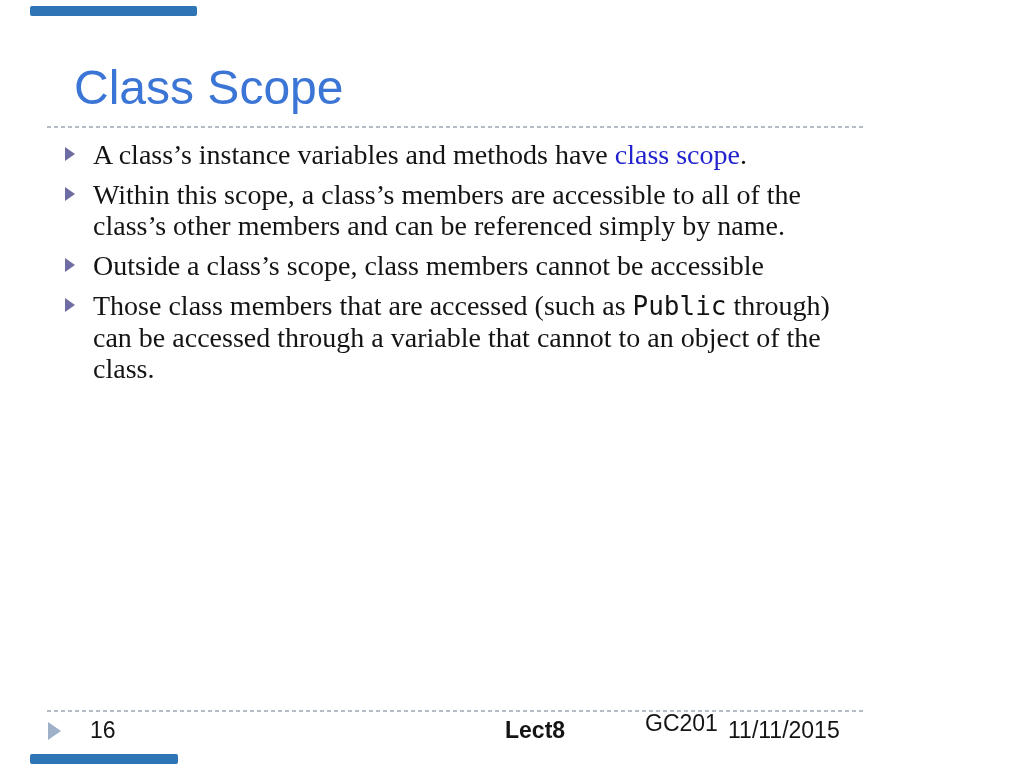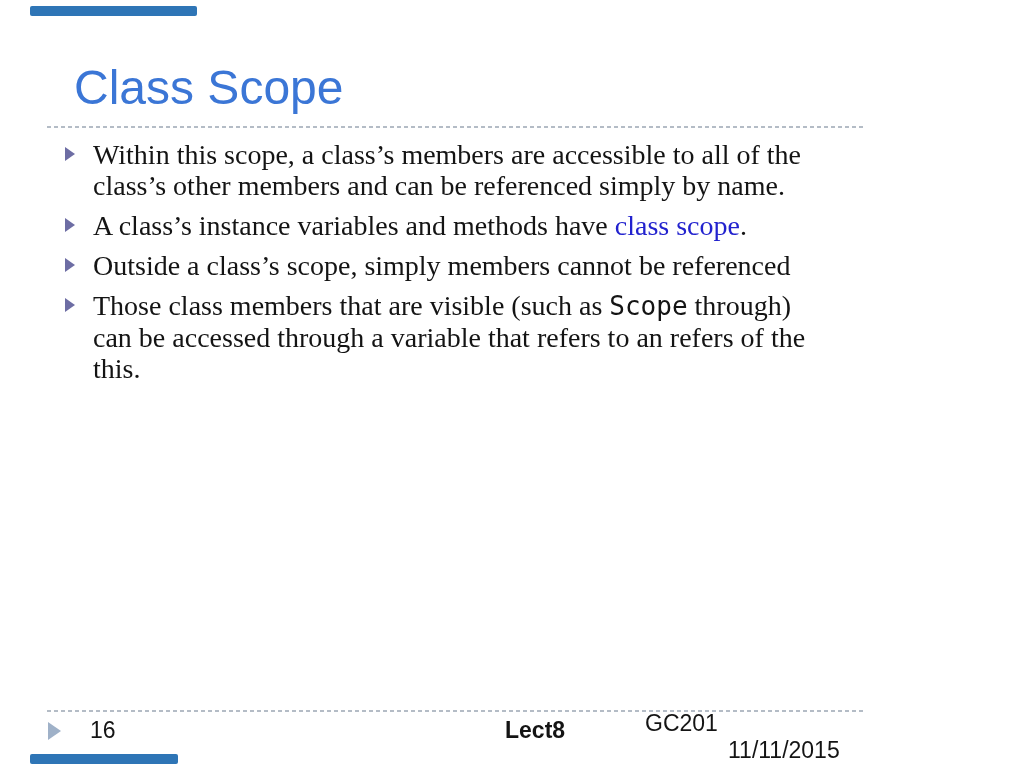--- a/index.html
+++ b/index.html
@@ -82,38 +82,38 @@
     top: 722px;
     width: 0;
     height: 0;
     border-top: 9px solid transparent;
     border-bottom: 9px solid transparent;
     border-left: 13px solid var(--c-footer_triangle, #9FB1C8);
   }
   .footer-page { left: 78px; top: 717px; margin-left: 12px; }
   .footer-lecture { left: 505px; top: 717px; font-weight: bold; }
   .footer-course { left: 645px; top: 710px; }
-  .footer-date { left: 728px; top: 717px; margin-top: 20px; }
+  .footer-date { left: 728px; top: 717px; }
 </style>
 </head>
 <body>
 
 <div class="slide">
 
   <div class="accent-bar top"></div>
 
   <div class="page-title">Class Scope</div>
 
   <div class="dash-rule under-title"></div>
 
   <div class="bullet-list">
+      <div class="bullet-item"><span class="bullet-marker"></span><span><span class="seg-n">A class’s instance variables and methods have </span><span class="seg-link">class scope</span><span class="seg-n">.</span></span></div>
       <div class="bullet-item"><span class="bullet-marker"></span><span><span class="seg-n">Within this scope, a class’s members are accessible to all of the</span><br><span class="seg-n">class’s other members and can be referenced simply by name.</span></span></div>
-      <div class="bullet-item"><span class="bullet-marker"></span><span><span class="seg-n">A class’s instance variables and methods have </span><span class="seg-link">class scope</span><span class="seg-n">.</span></span></div>
-      <div class="bullet-item"><span class="bullet-marker"></span><span><span class="seg-n">Outside a class’s scope, simply members cannot be referenced</span><br></span></div>
-      <div class="bullet-item"><span class="bullet-marker"></span><span><span class="seg-n">Those class members that are visible (such as </span><span class="seg-code">Scope</span><span class="seg-n"> through)</span><br><span class="seg-n">can be accessed through a variable that refers to an refers of the</span><br><span class="seg-n">this.</span></span></div>
+      <div class="bullet-item"><span class="bullet-marker"></span><span><span class="seg-n">Outside a class’s scope, class members cannot be accessible</span><br></span></div>
+      <div class="bullet-item"><span class="bullet-marker"></span><span><span class="seg-n">Those class members that are accessed (such as </span><span class="seg-code">Public</span><span class="seg-n"> through)</span><br><span class="seg-n">can be accessed through a variable that cannot to an object of the</span><br><span class="seg-n">class.</span></span></div>
     </div>
 
   <div class="dash-rule above-footer"></div>
 
   <div class="footer-arrow"></div>
   <div class="footer-item footer-page">16</div>
   <div class="footer-item footer-lecture">Lect8</div>
   <div class="footer-item footer-course">GC201</div>
   <div class="footer-item footer-date">11/11/2015</div>
 

